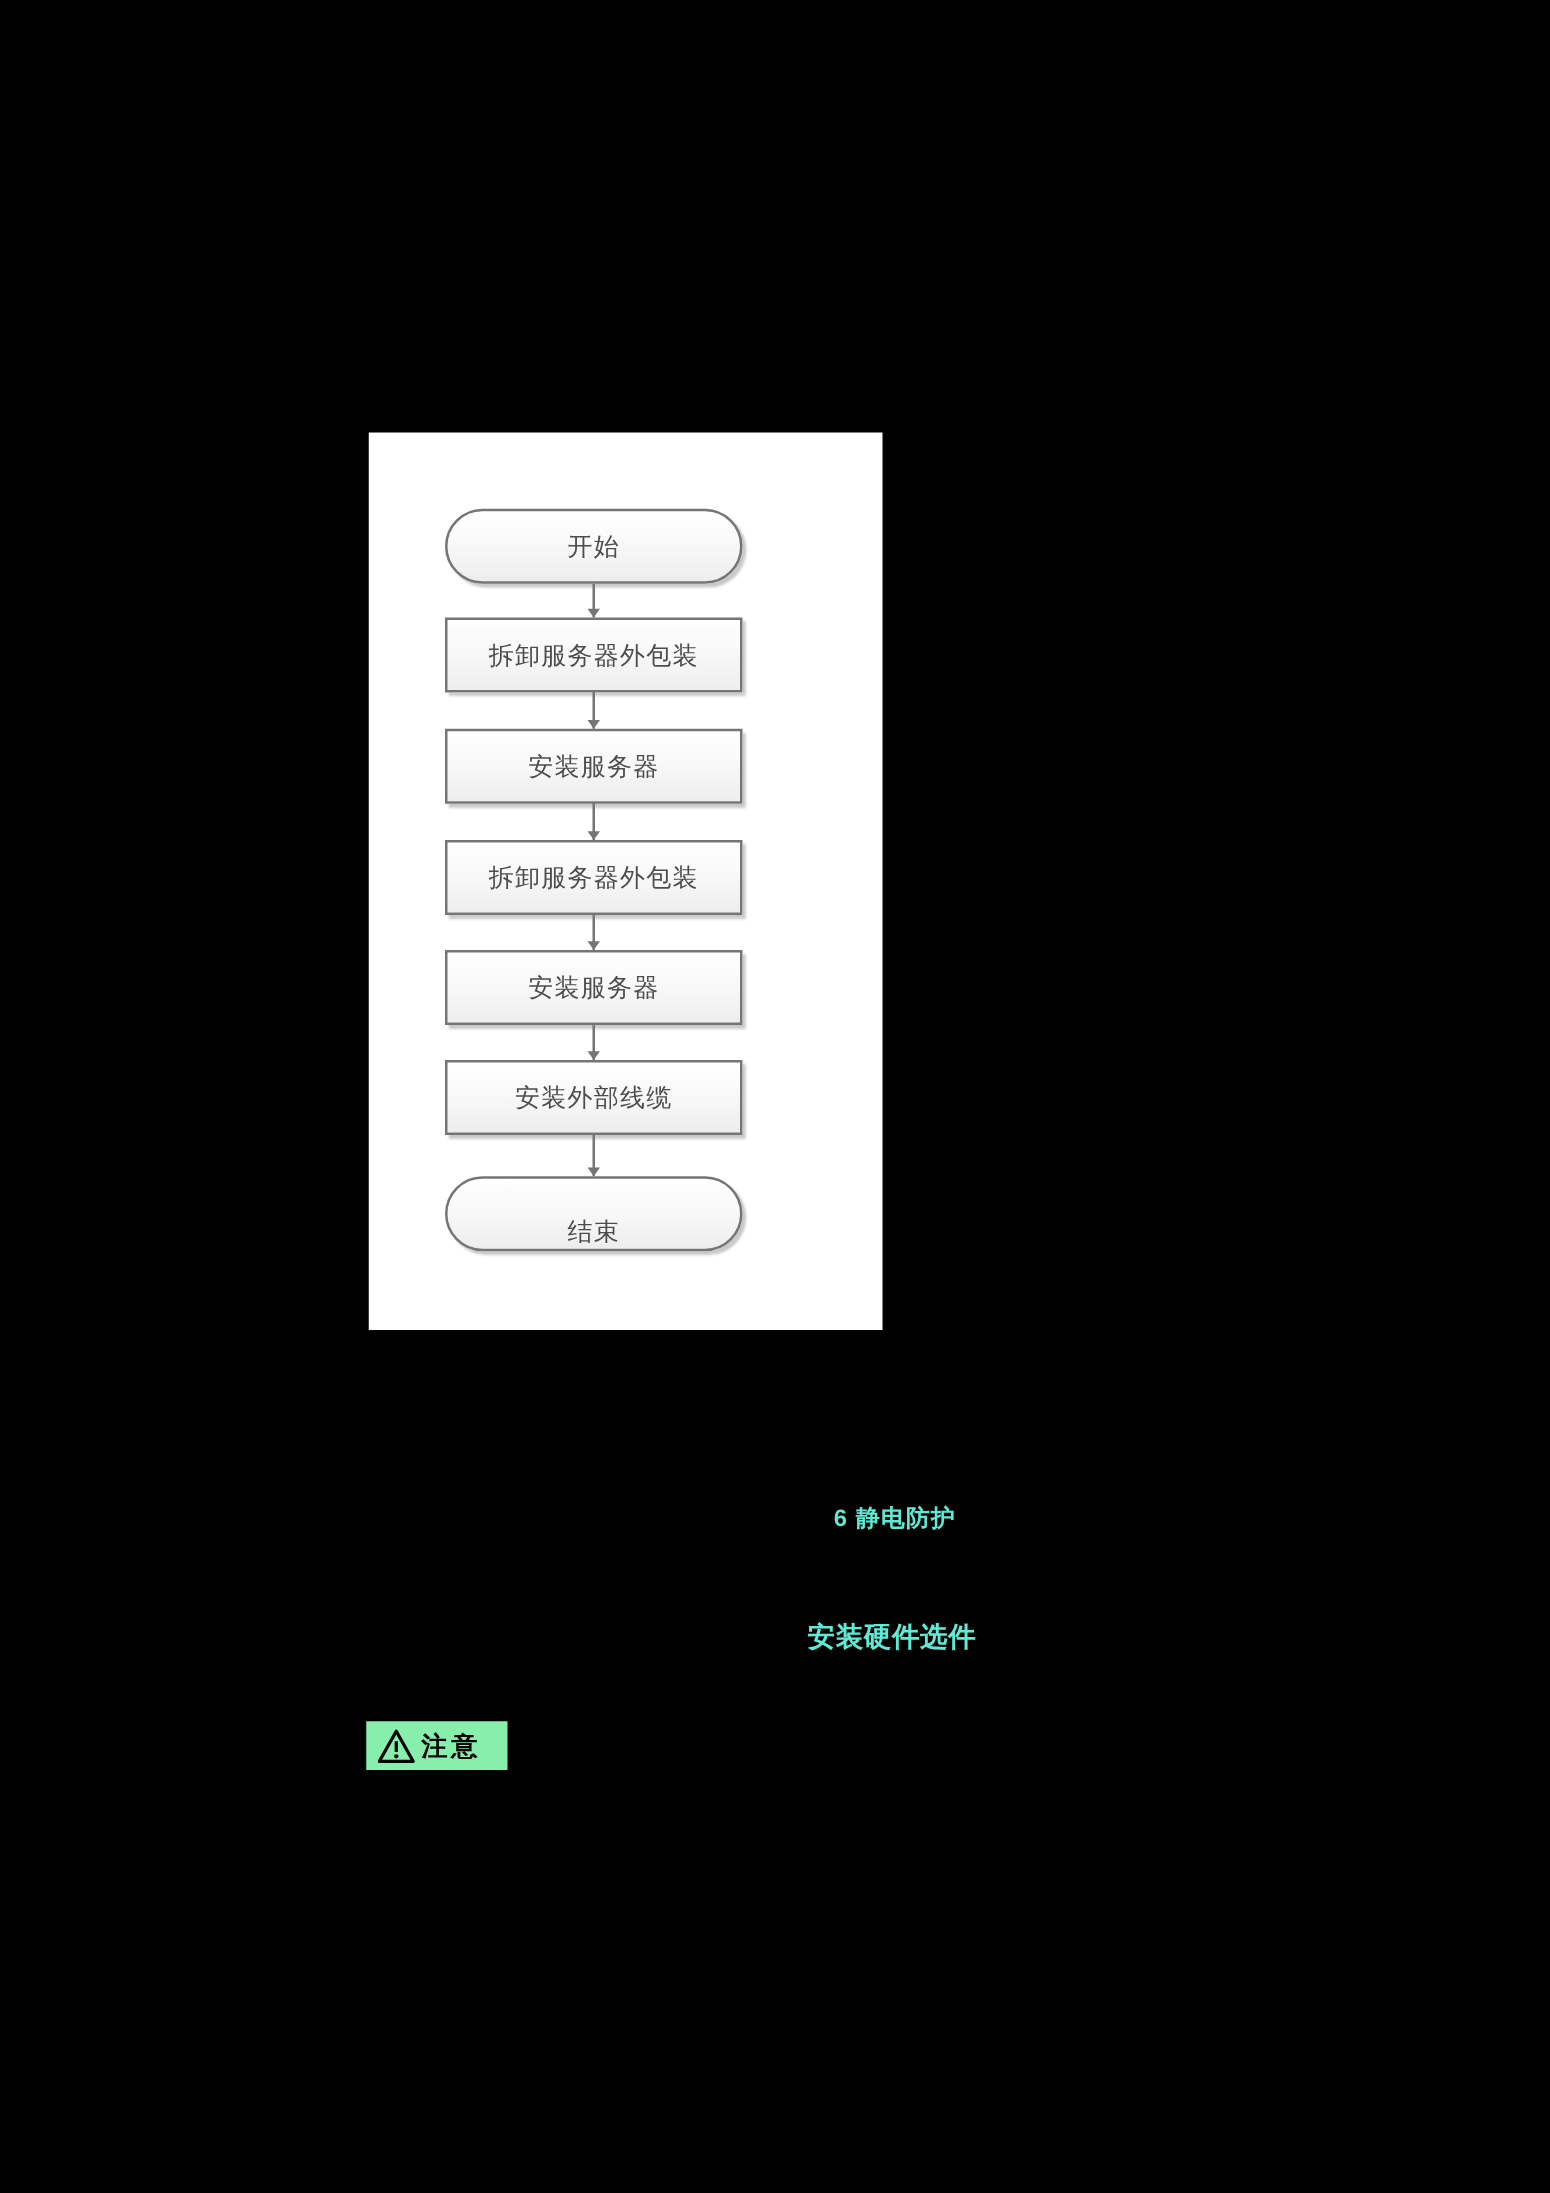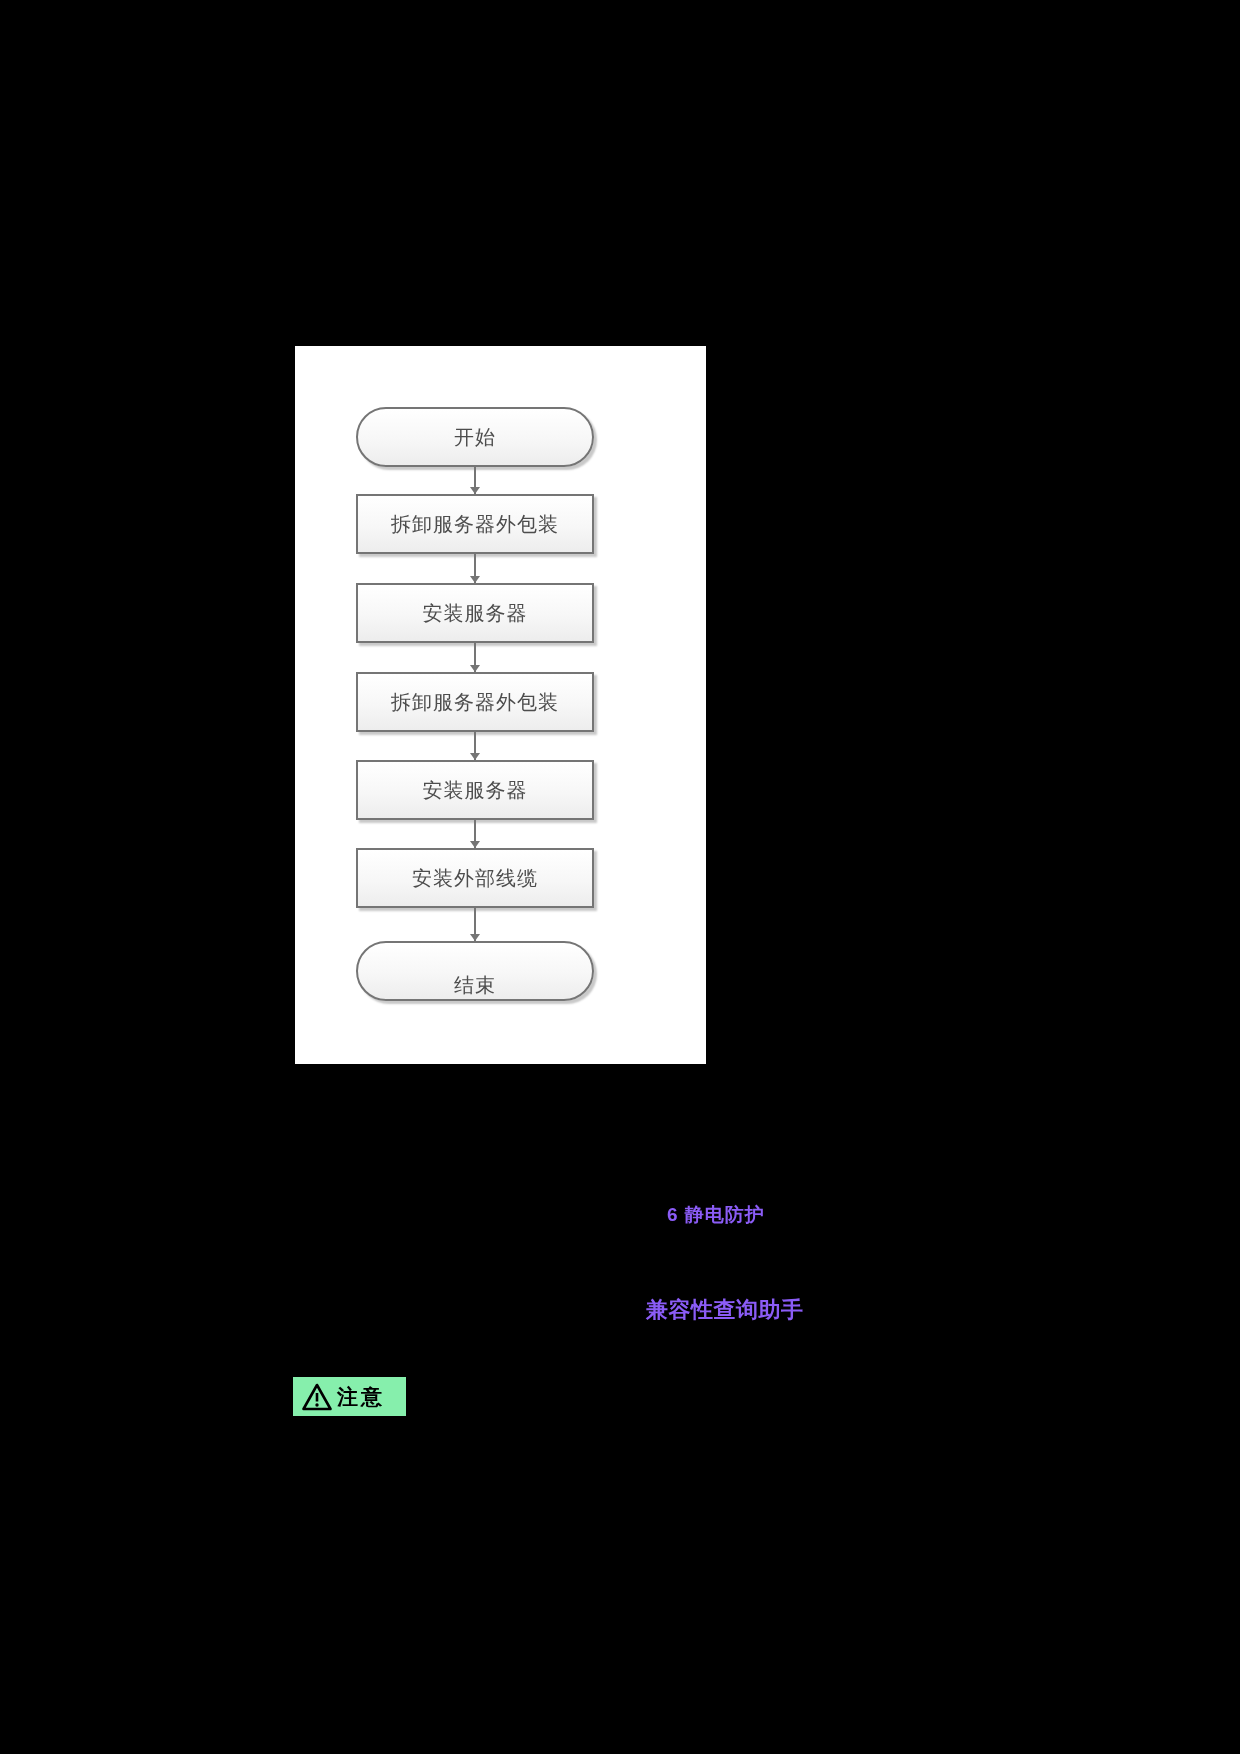--- a/index.html
+++ b/index.html
@@ -72,21 +72,21 @@
   .a1 { top: 121px; height: 27px; }
   .a2 { top: 207px; height: 30px; }
   .a3 { top: 296px; height: 30px; }
   .a4 { top: 385px; height: 29px; }
   .a5 { top: 473px; height: 29px; }
   .a6 { top: 561px; height: 34px; }
 
   
   .doc-link {
     position: absolute;
-    color: #8b5cf6;
+    color: #5eead4;
     font-weight: bold;
     white-space: nowrap;
     text-decoration: none;
     cursor: pointer;
   }
   .link-esd {
     left: 667px;
     top: 1202px;
     font-size: 19px;
     letter-spacing: 1px;
@@ -168,21 +168,21 @@
   <div class="arrow a6"></div>
 
   <div class="node stadium n-end">
     <span>结束</span>
   </div>
 
 </div>
 
 <a class="doc-link link-esd">6 静电防护</a>
 
-<a class="doc-link link-compat">兼容性查询助手</a>
+<a class="doc-link link-compat">安装硬件选件</a>
 
 <div class="caution-badge">
   <svg class="warn-icon" viewBox="0 0 30 28">
     <polygon points="15,2 28.5,26 1.5,26" fill="none" stroke="#000000" stroke-width="2.6" stroke-linejoin="round"></polygon>
     <rect x="13.7" y="10" width="2.6" height="8.5" fill="#000000"></rect>
     <circle cx="15" cy="22" r="1.7" fill="#000000"></circle>
   </svg>
   <span class="caution-label">注意</span>
 </div>
 

